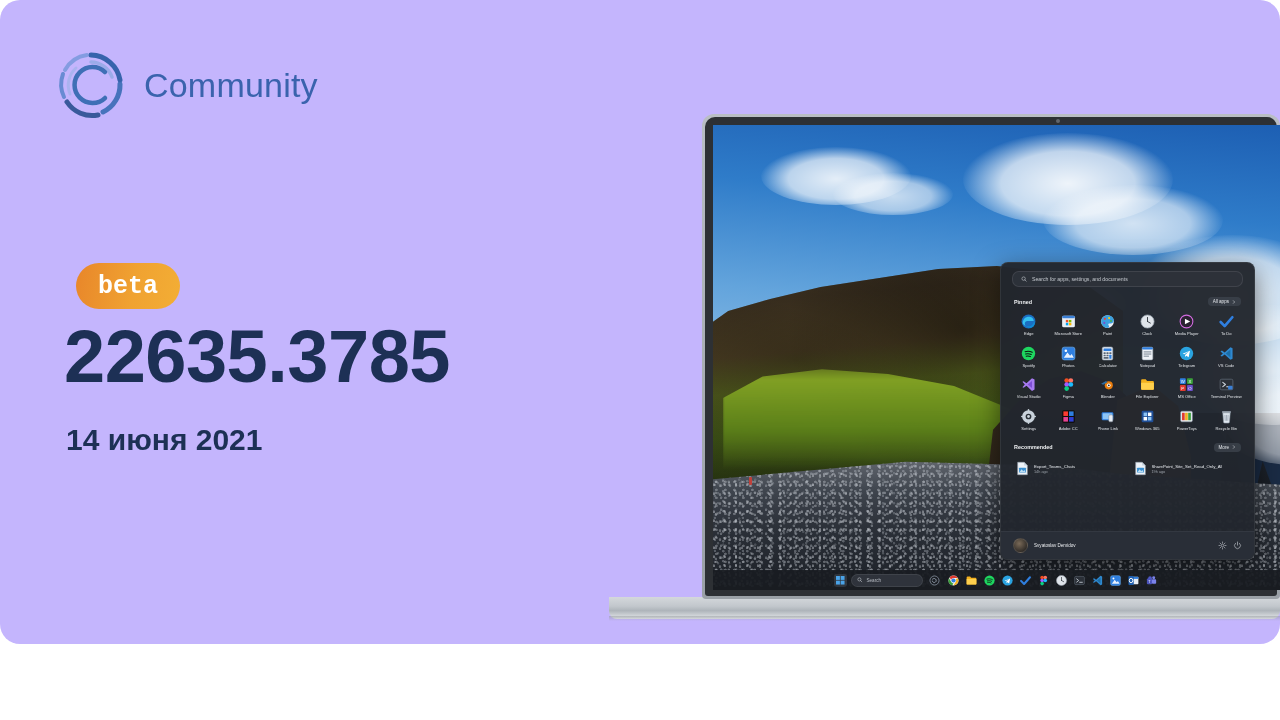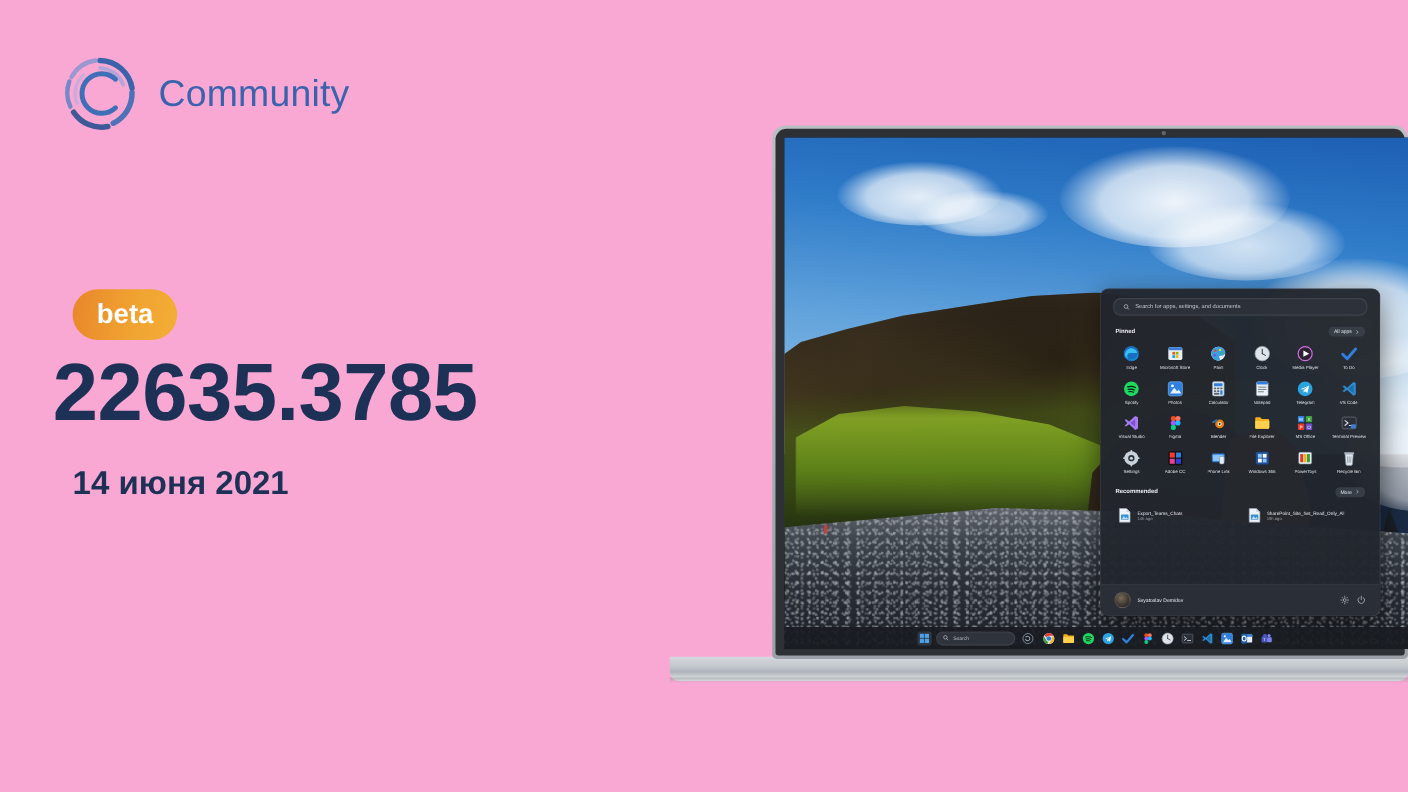--- a/index.html
+++ b/index.html
@@ -4,42 +4,43 @@
 <style>
   html, body {
     margin: 0; padding: 0;
     width: 1280px; height: 720px;
     background: #ffffff;
     overflow: hidden;
     font-family: "Liberation Sans", sans-serif;
   }
   #stage {
     position: relative;
-    width: 1280px; height: 720px;
-    background: #f9a8d4;
+    width: 1280px; height: 644px;
+    background: #c4b5fd;
+    border-radius: 20px;
   }
 
   
   .brand {
     position: absolute;
     left: 56px; top: 50px;
     display: flex; align-items: center; gap: 18px;
   }
   .brand-mark { width: 70px; height: 70px; display: block; }
   .brand-text {
     font-size: 34px;
     color: #3a63ad;
     letter-spacing: 0.2px;
     font-weight: 400;
   }
 
   .pill-row {
     position: absolute;
-    left: 66px; top: 263px;
-    display: flex; align-items: center; gap: 10px;
+    left: 76px; top: 263px;
+    display: flex; align-items: center; gap: 10px; font-family: Liberation Mono, monospace;
   }
   .pill {
     height: 46px;
     border-radius: 24px;
     display: flex; align-items: center; justify-content: center;
     color: #ffffff;
     font-size: 25px;
     font-weight: 700;
     padding: 0 22px;
     box-sizing: border-box;
@@ -47,21 +48,21 @@
   }
   .pill-beta {
     background: linear-gradient(100deg, #e8862a 0%, #f0a231 55%, #f3ae35 100%);
   }
   .pill-branch {
     background: linear-gradient(100deg, #2554d8 0%, #1577e8 55%, #1b8ef2 100%);
   }
 
   .build-number {
     position: absolute;
-    left: 48px; top: 320px;
+    left: 64px; top: 320px;
     font-size: 74px;
     font-weight: 700;
     color: #1d3055;
     letter-spacing: -0.5px;
     line-height: 1;
   }
 
   .build-date {
     position: absolute;
     left: 66px; top: 422px;

